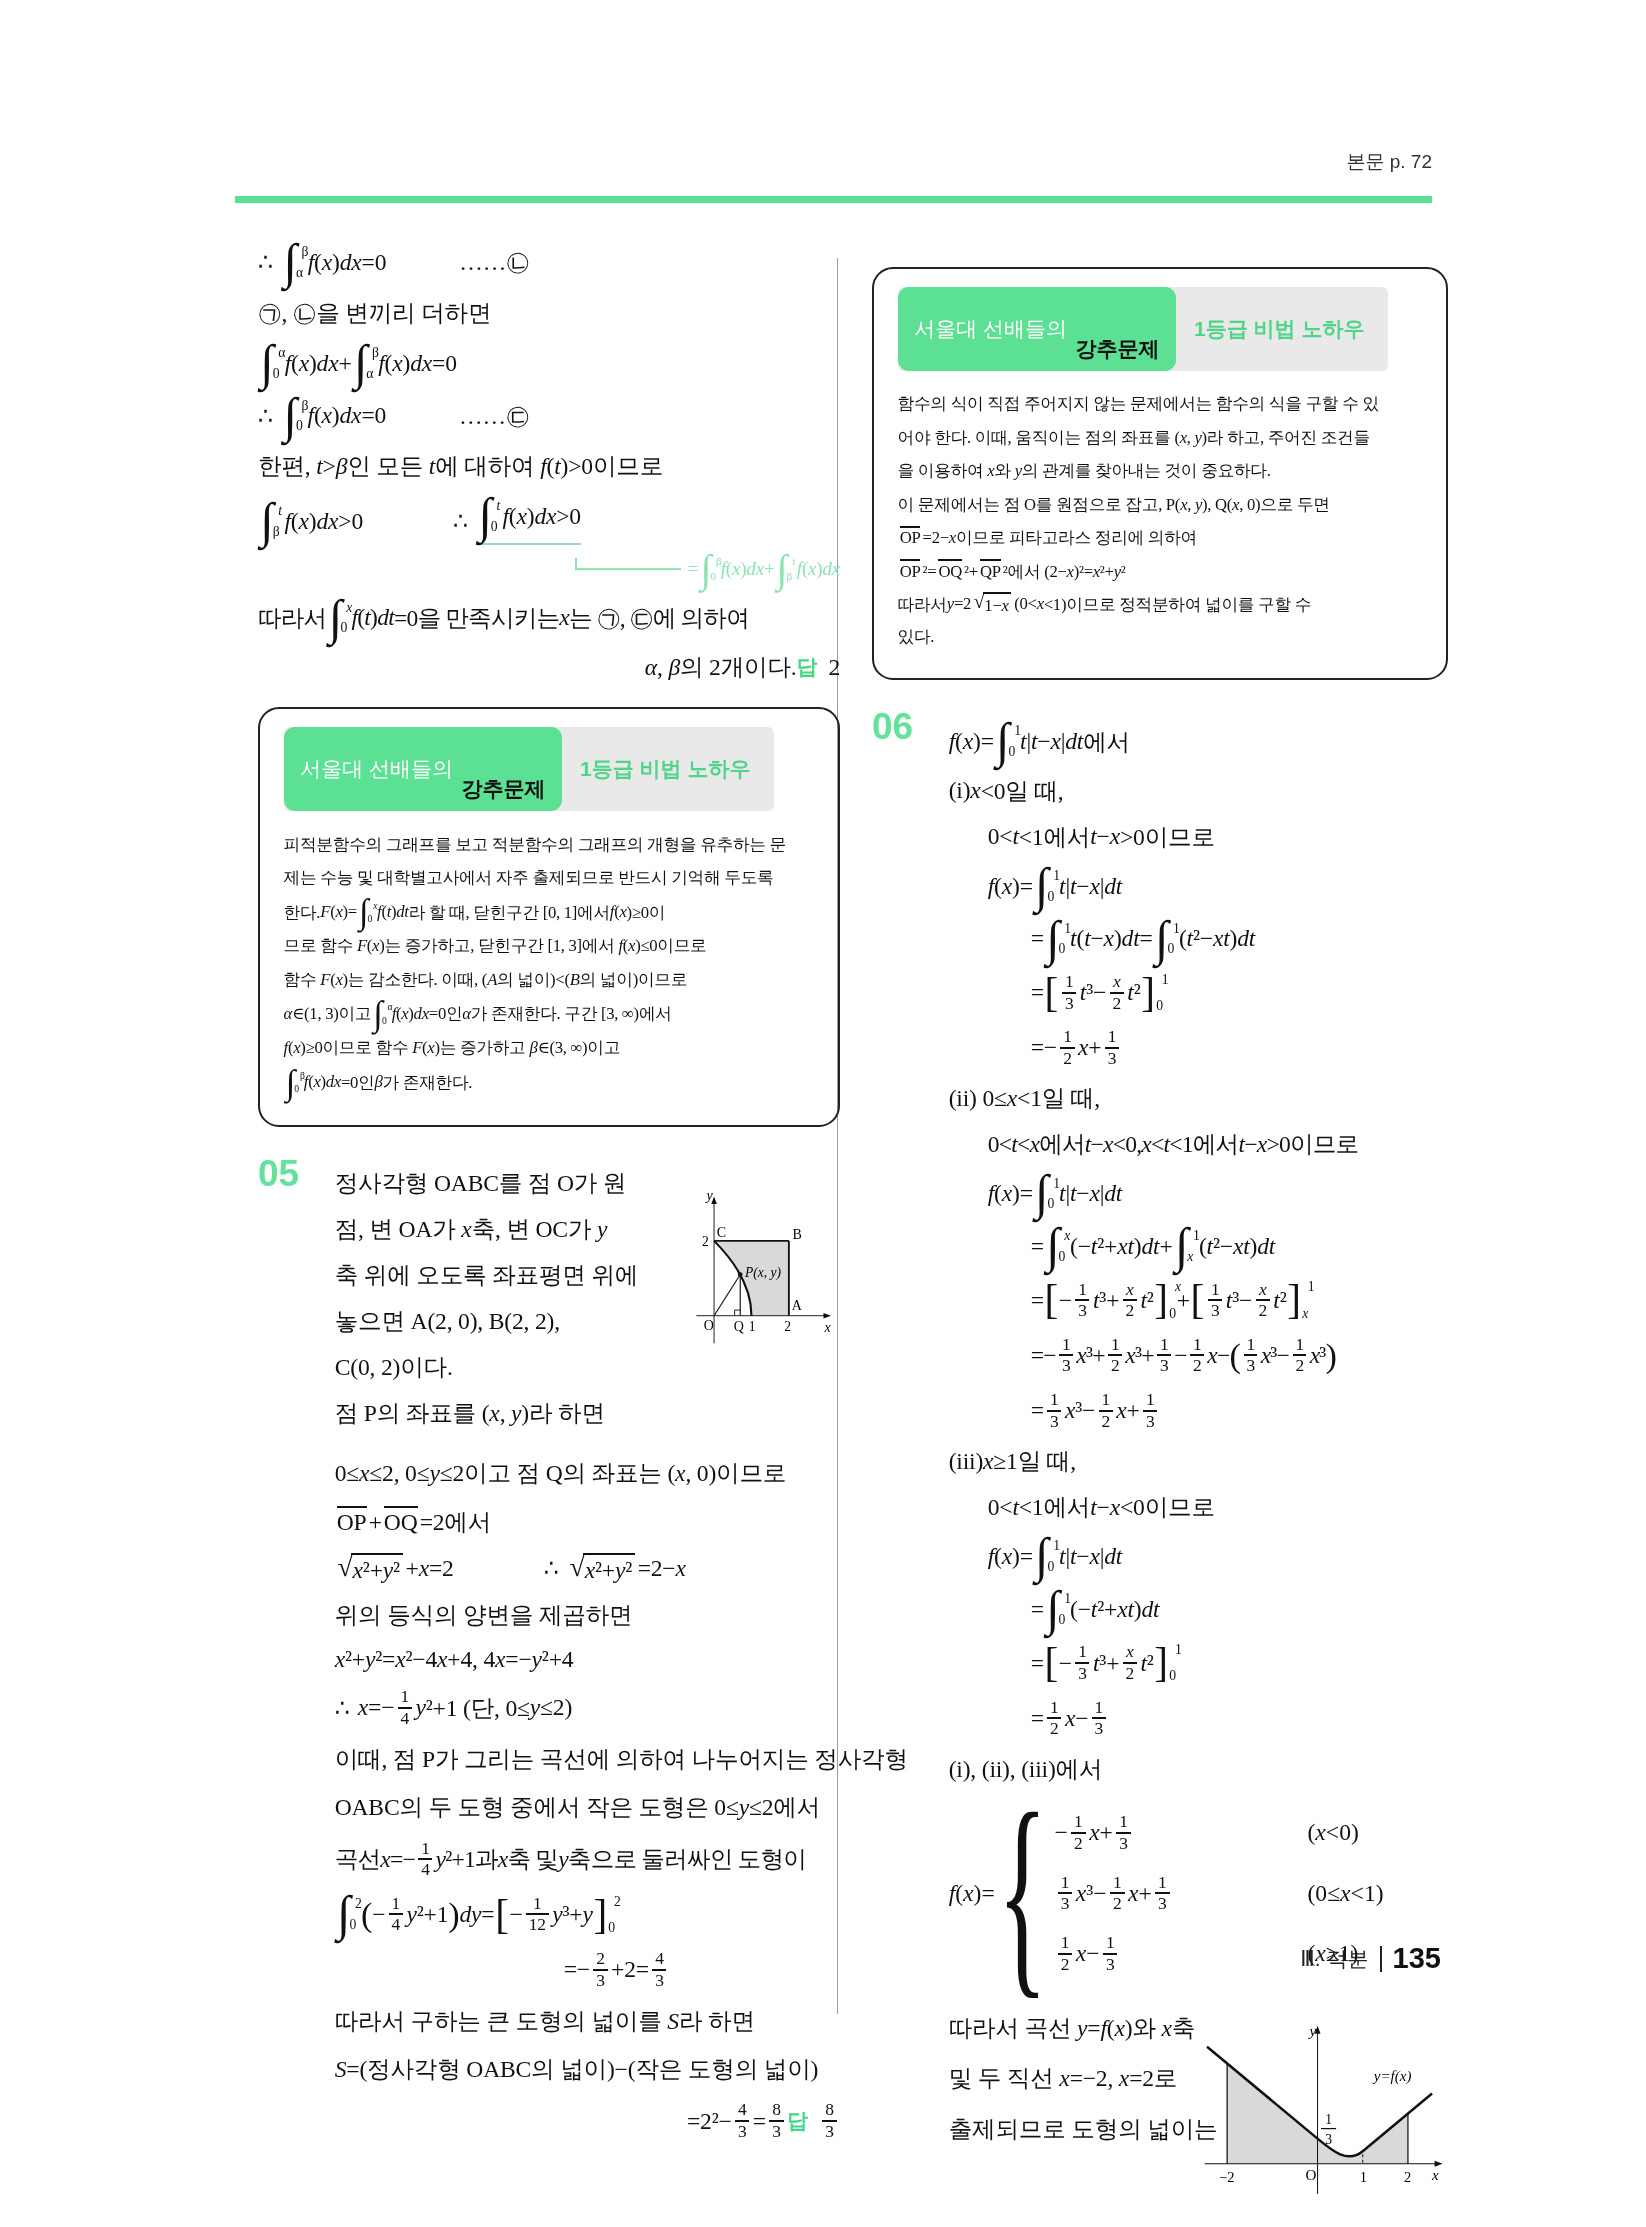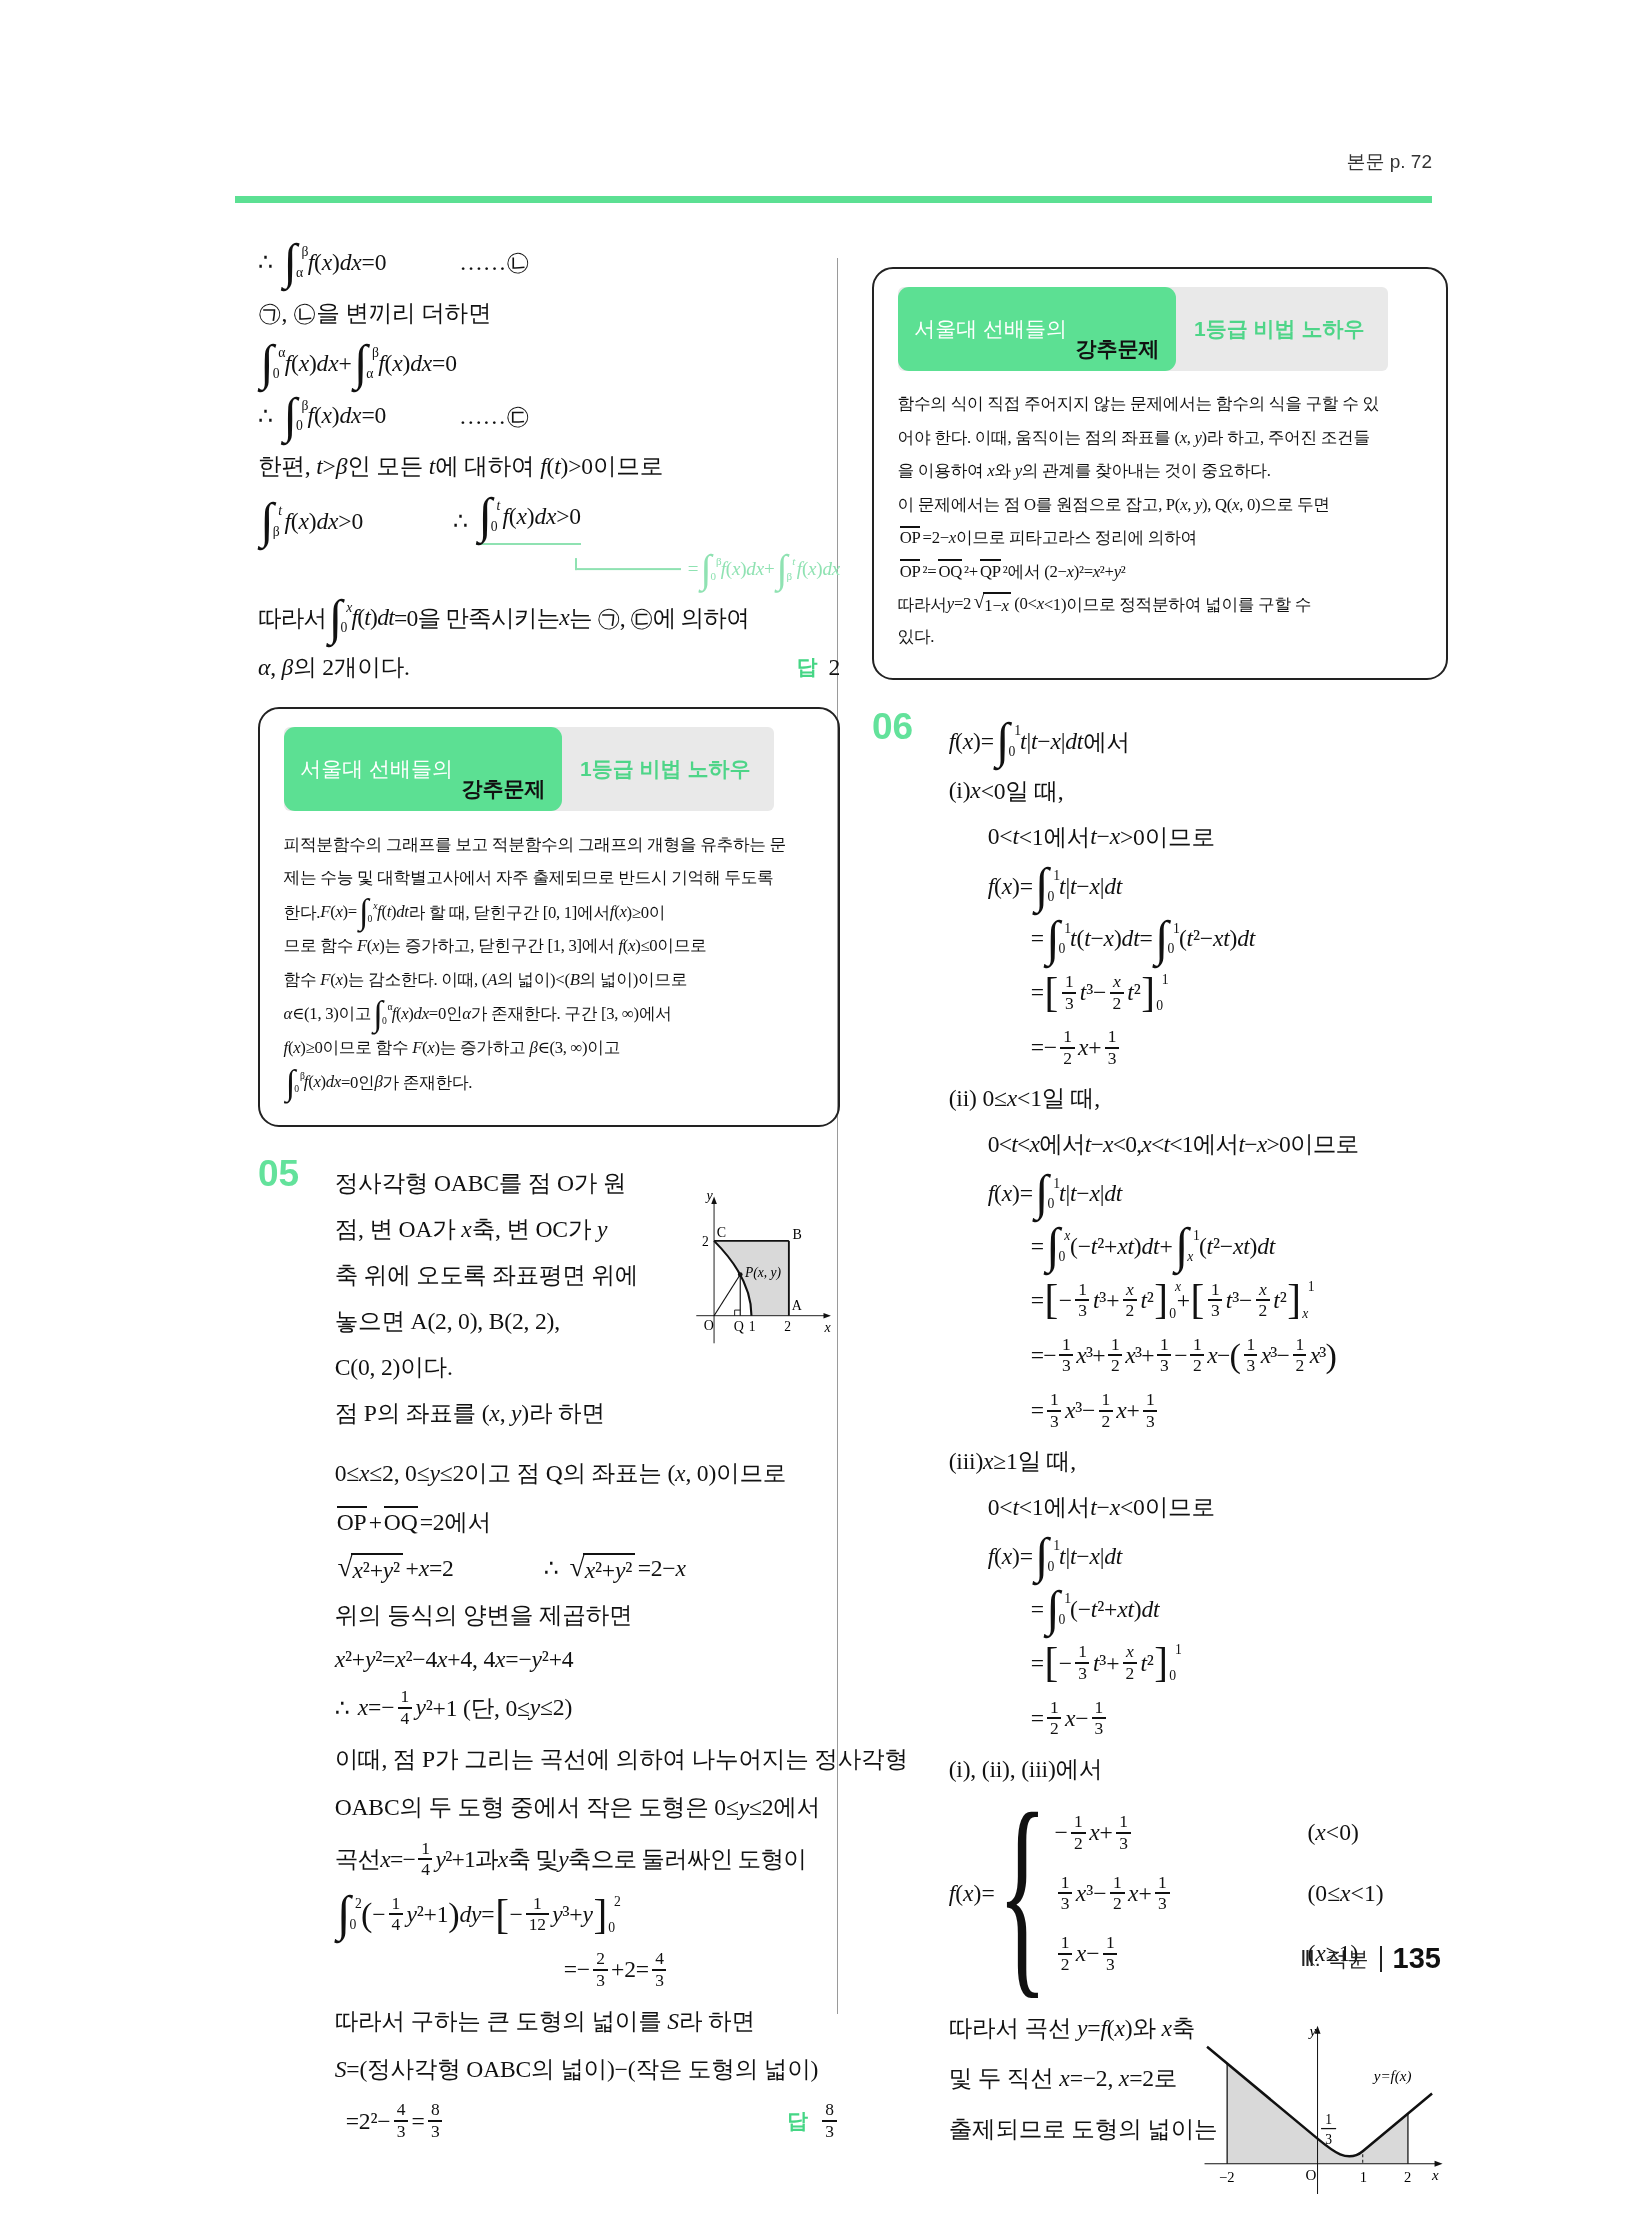--- a/index.html
+++ b/index.html
@@ -13,21 +13,21 @@
   .footer .chap{font-family:"Liberation Sans","DejaVu Sans",sans-serif;font-size:21px;color:#222;}
   .footer .fsep{width:2.1px;height:26px;background:#222;}
   .footer .pg{font-family:"Liberation Sans","DejaVu Sans",sans-serif;font-size:29px;font-weight:700;color:#111;}
 
   .col-l{position:absolute;left:258px;top:229px;width:582px;}
   .col-r{position:absolute;left:872px;top:243px;width:576px;}
 
   .ln{display:flex;align-items:center;font-size:23.6px;margin:14px 0;white-space:nowrap;letter-spacing:-0.2px;}
   .ln.tx{display:block;line-height:1.45;}
   .ln.fit{letter-spacing:-0.8px;}
-  .ln.spread{justify-content:space-between;}
+  .ln.spread{justify-content:flex-end;}
   .ln.ind{margin-left:229px;}
   .ind2{display:inline-flex;align-items:center;margin-left:11px;}
   .in1{margin-left:0px;}
   .in2{margin-left:39px;}
   .in3{margin-left:82px;}
   i{font-family:"Liberation Serif","DejaVu Serif",serif;}
 
   .tf{margin-right:8.3px;}
   .gp{display:inline-block;width:73px;}
   .gp2{display:inline-block;width:90px;}

